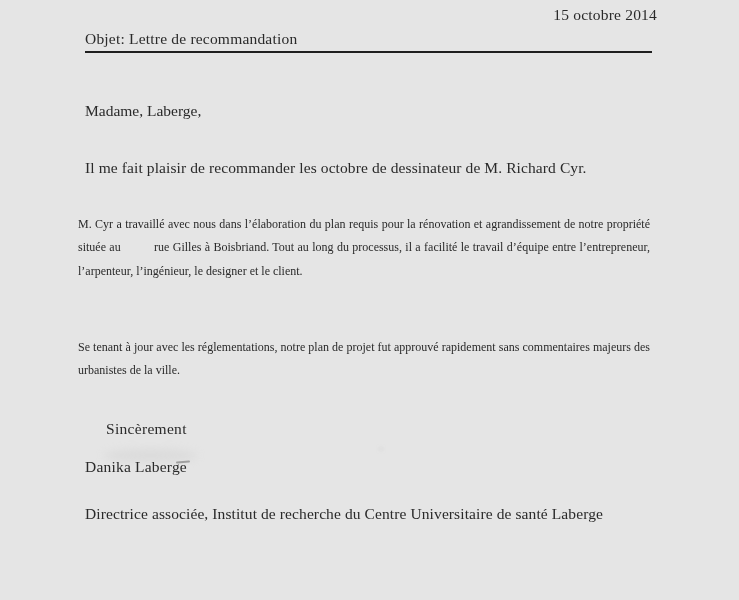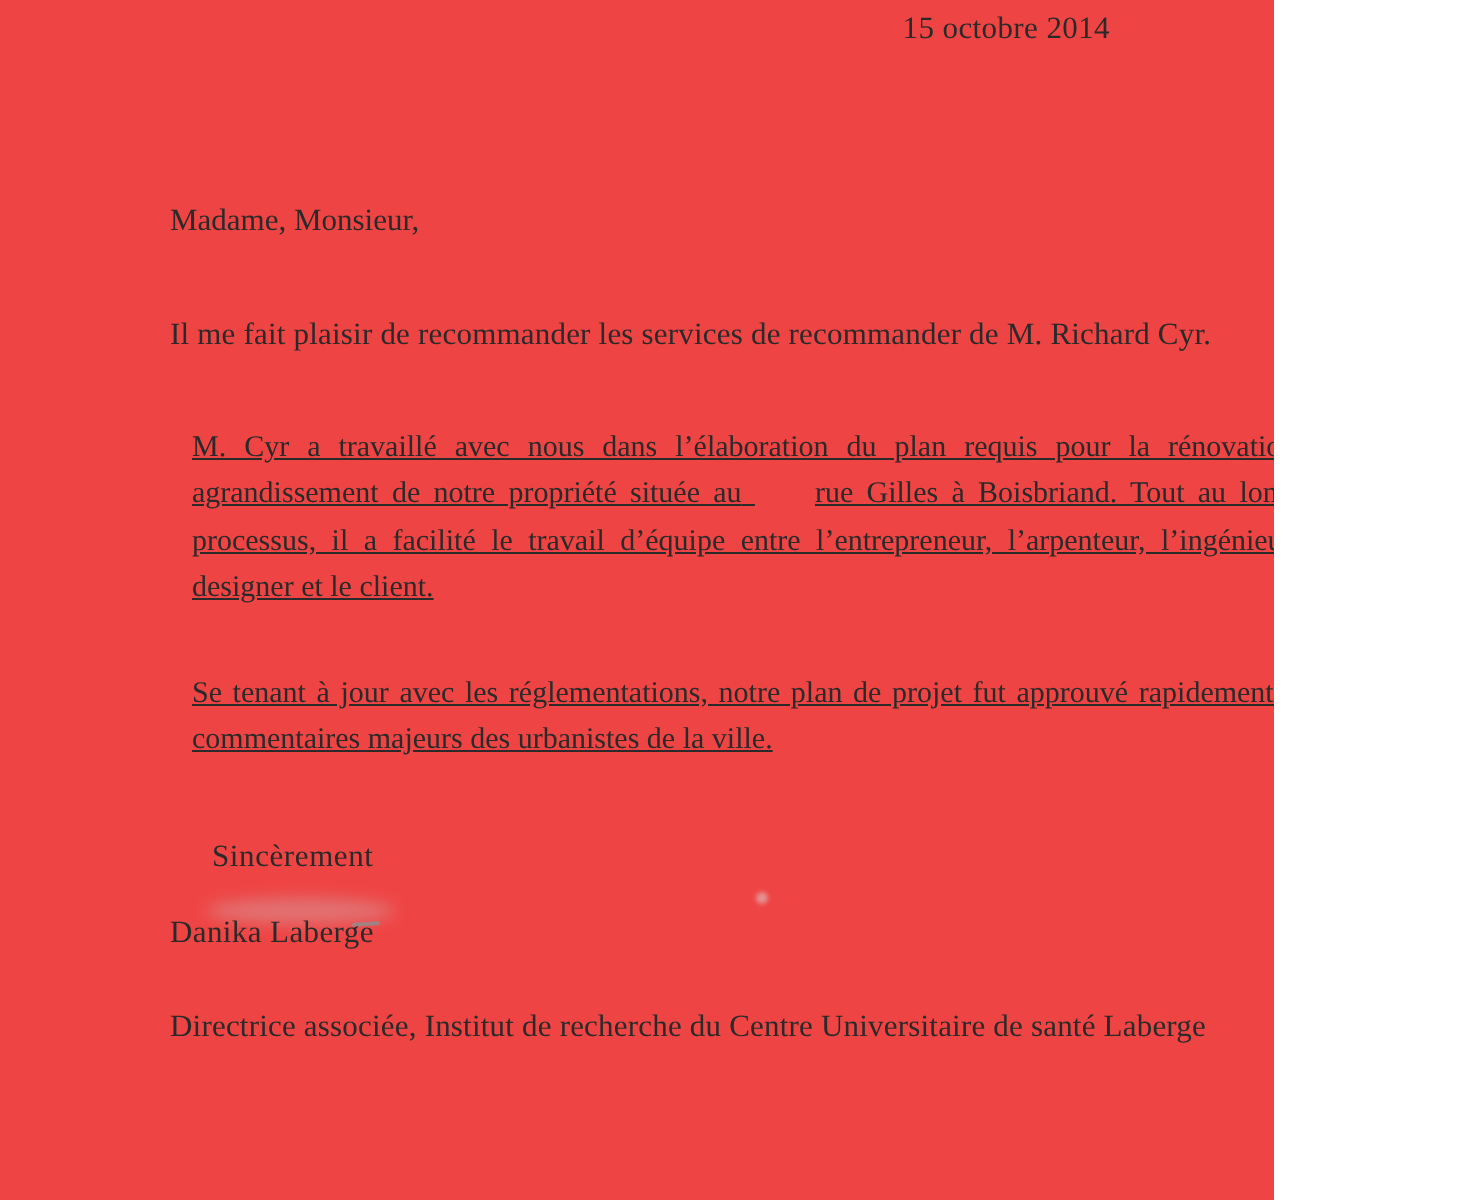--- a/index.html
+++ b/index.html
@@ -2,23 +2,23 @@
 <html><head>
 <meta charset="utf-8">
 <style>
   html, body {
     margin: 0;
     padding: 0;
     background: #ffffff;
   }
   .page {
     position: relative;
-    width: 637px;
+    width: 739px;
     height: 600px;
-    background: #ef4444;
+    background: #e5e5e5;
     font-family: "Liberation Serif", serif;
     color: #2a2a2a;
     overflow: hidden;
   }
   .txt {
     position: absolute;
     font-size: 15.5px;
     line-height: 23px;
     white-space: nowrap;
   }
@@ -36,28 +36,27 @@
     border-bottom: 2px solid #1f1f1f;
   }
   .subject-block .subject-text {
     font-size: 15.5px;
     letter-spacing: 0.2px;
   }
   .salutation { top: 99px; left: 85px; }
   .intro { top: 156px; left: 85px; letter-spacing: 0.1px; }
   .para {
     position: absolute;
-    left: 96px;
+    left: 78px;
     width: 572px;
-    font-size: 15px;
+    font-size: 12px;
     line-height: 23.4px;
     text-align: justify;
     text-justify: inter-word;
     margin: 0;
-    text-decoration: underline;
   }
   .para1 { top: 213px; }
   .para2 { top: 336px; }
   .gap {
     display: inline-block;
     width: 30px;
   }
   .closing { top: 417px; left: 85px; letter-spacing: 0.3px; margin-left: 21px; }
   .smudge {
     position: absolute;
@@ -95,24 +94,27 @@
   .sig-name { top: 455px; left: 85px; letter-spacing: 0.2px; }
   .sig-title { top: 502px; left: 85px; letter-spacing: 0.1px; }
 </style>
 </head>
 <body>
 
 <div class="page">
 
   <div class="txt date">15 octobre 2014</div>
 
+  <div class="subject-block">
+    <span class="subject-text">Objet: Lettre de recommandation</span>
+  </div>
 
-  <div class="txt salutation">Madame, Monsieur,</div>
+  <div class="txt salutation">Madame, Laberge,</div>
 
-  <div class="txt intro">Il me fait plaisir de recommander les services de recommander de M. Richard Cyr.</div>
+  <div class="txt intro">Il me fait plaisir de recommander les octobre de dessinateur de M. Richard Cyr.</div>
 
   <p class="para para1"><span>M. Cyr a travaillé avec nous dans l’élaboration du plan requis pour la rénovation et agrandissement de notre propriété située au</span> <span class="gap"></span><span>rue Gilles à Boisbriand.  Tout au long du processus, il a facilité le travail d’équipe entre l’entrepreneur, l’arpenteur, l’ingénieur, le designer et le client.</span></p>
 
   <p class="para para2">Se tenant à jour avec les réglementations, notre plan de projet fut approuvé rapidement sans commentaires majeurs des urbanistes de la ville.</p>
 
   <div class="txt closing">Sincèrement</div>
 
   <div class="smudge"></div>
   <div class="smudge-dash"></div>
   <div class="speck"></div>

